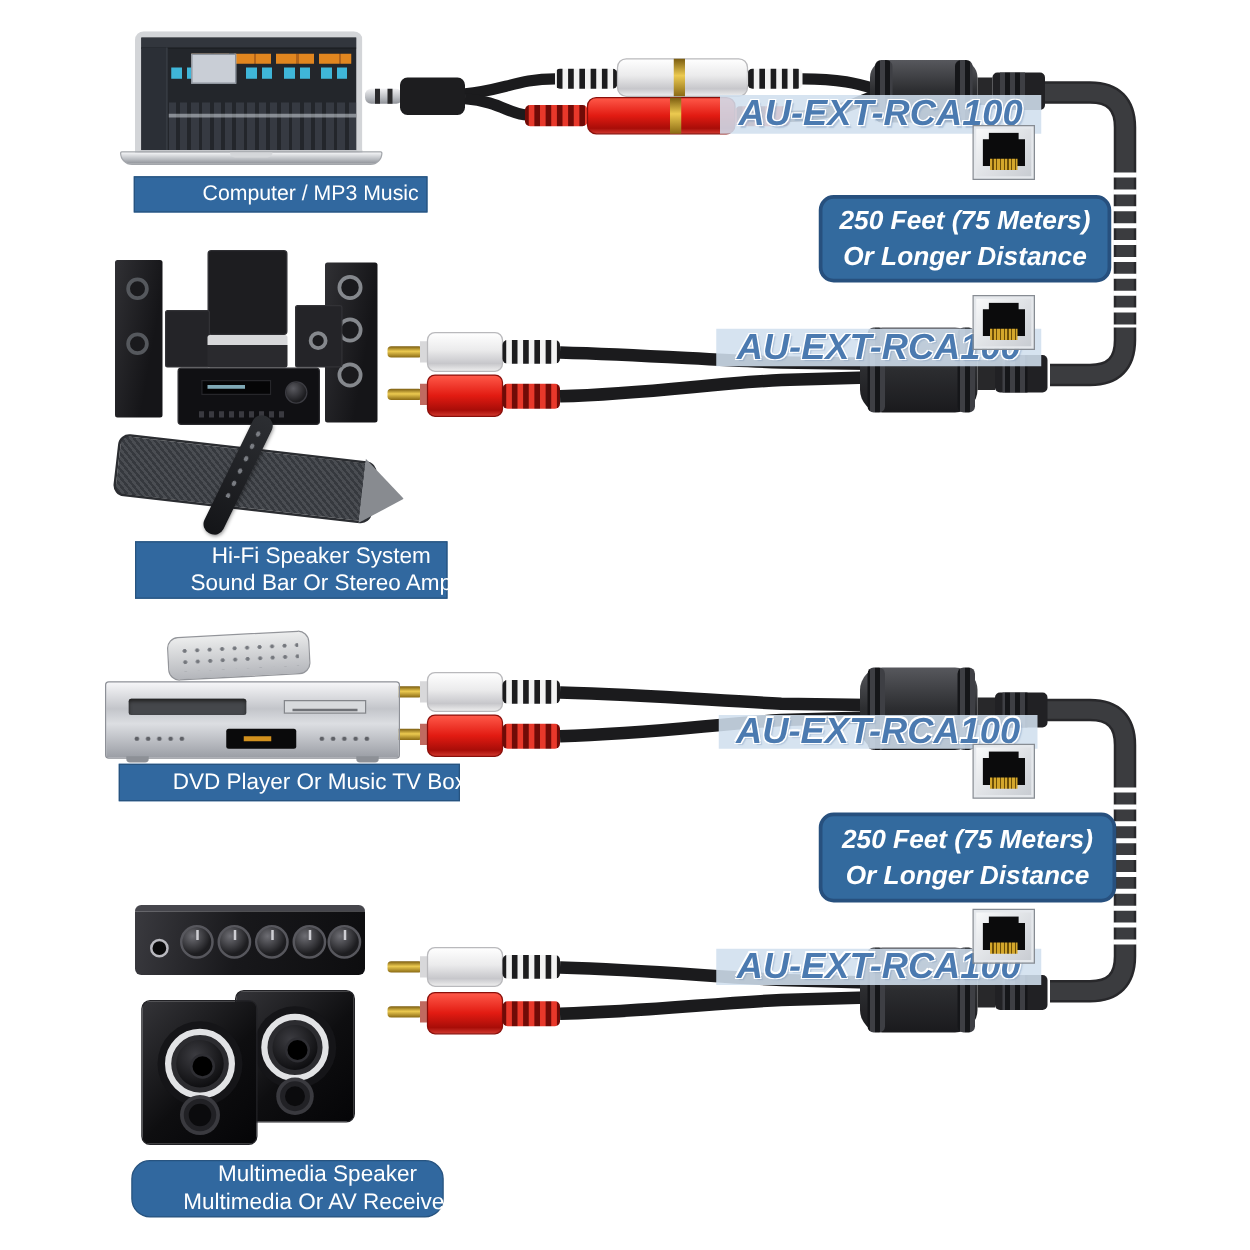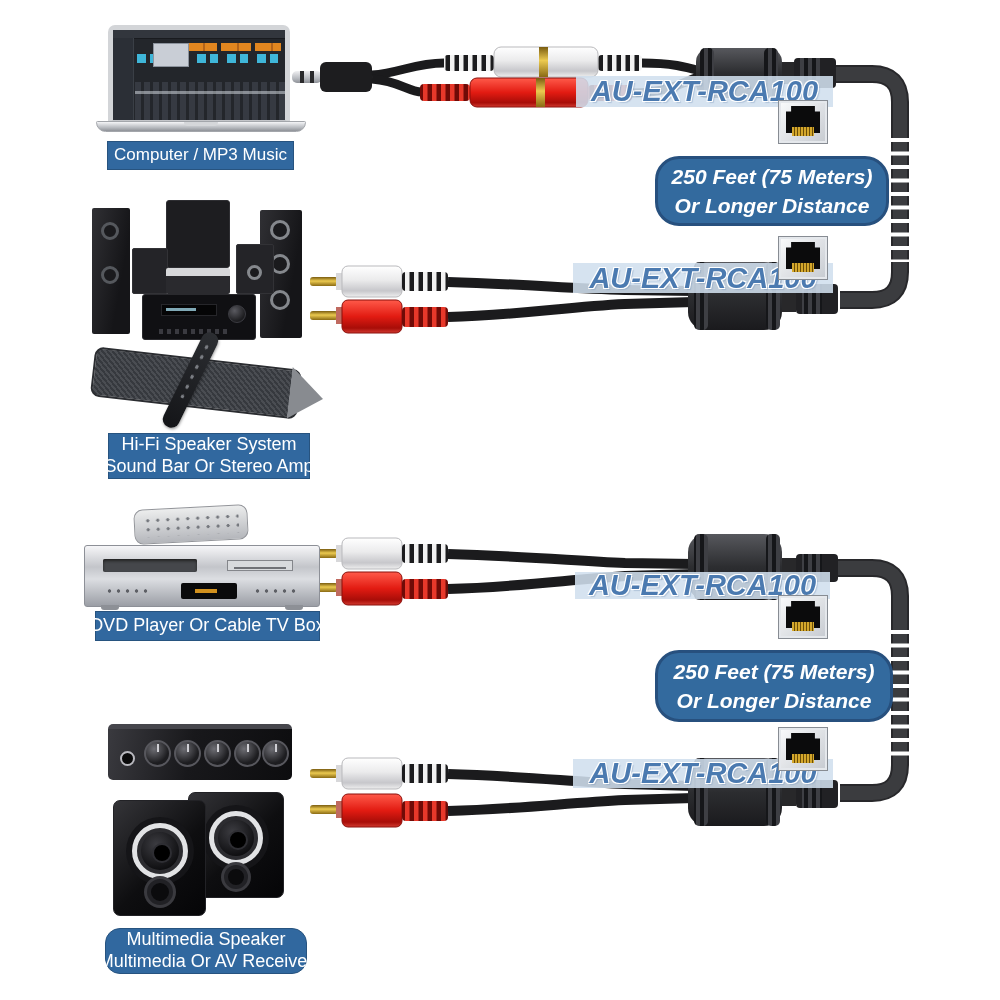--- a/index.html
+++ b/index.html
@@ -2,25 +2,25 @@
 <html><head>
 <meta charset="utf-8">
 <style>
   html,body{margin:0;padding:0;background:#fff;}
   .canvas{position:relative;width:1000px;height:1000px;background:#ffffff;overflow:hidden;
           font-family:"Liberation Sans", sans-serif;}
 
   
   .device-label{position:absolute;background:#31689F;border:1px solid #27537F;color:#fff;
     display:flex;flex-direction:column;align-items:center;justify-content:center;
-    text-align:center;line-height:1.22;z-index:3;}
+    text-align:center;line-height:1.22;z-index:3;padding-left:48px;}
   .device-label span{display:block;white-space:nowrap;}
 
   
-  .callout{position:absolute;background:#336A9E;border:3px solid #27507E;border-radius:24px;
+  .callout{position:absolute;background:#336A9E;border:3px solid #27507E;border-radius:12px;
     color:#fff;font-weight:bold;font-style:italic;display:flex;flex-direction:column;
     align-items:center;justify-content:center;text-align:center;z-index:7;
     font-size:21px;line-height:29px;}
 
   
   .watermark{position:absolute;background:rgba(208,223,238,0.88);color:#4B7AB0;
     font-weight:bold;font-style:italic;font-size:29px;letter-spacing:0;white-space:nowrap;
     display:flex;align-items:center;justify-content:center;overflow:hidden;z-index:5;line-height:1;
     text-shadow:-1px -1px 0 #fff,1px -1px 0 #fff,-1px 1px 0 #fff,1px 1px 0 #fff,2px 2px 1px rgba(110,140,180,.35);}
 
@@ -350,21 +350,21 @@
           <i></i>
         </div>
       <div class="dvd-btns" style="left:20px;"></div>
       <div class="dvd-btns" style="right:20px;"></div>
       <div class="dvd-foot" style="left:16px;"></div>
       <div class="dvd-foot" style="right:16px;"></div>
     </div>
   </div>
 
   <div class="device-label" style="left:95px;top:611px;width:223px;height:28px;font-size:18px;">
-    <span>DVD Player Or Cable TV Box</span>
+    <span>DVD Player Or Music TV Box</span>
   </div>
 
   <div class="amp">
     <div class="amp-jack"></div>
     <div class="amp-knob" style="left:36px;">
         <i></i>
       </div>
     <div class="amp-knob" style="left:66px;">
         <i></i>
       </div>

